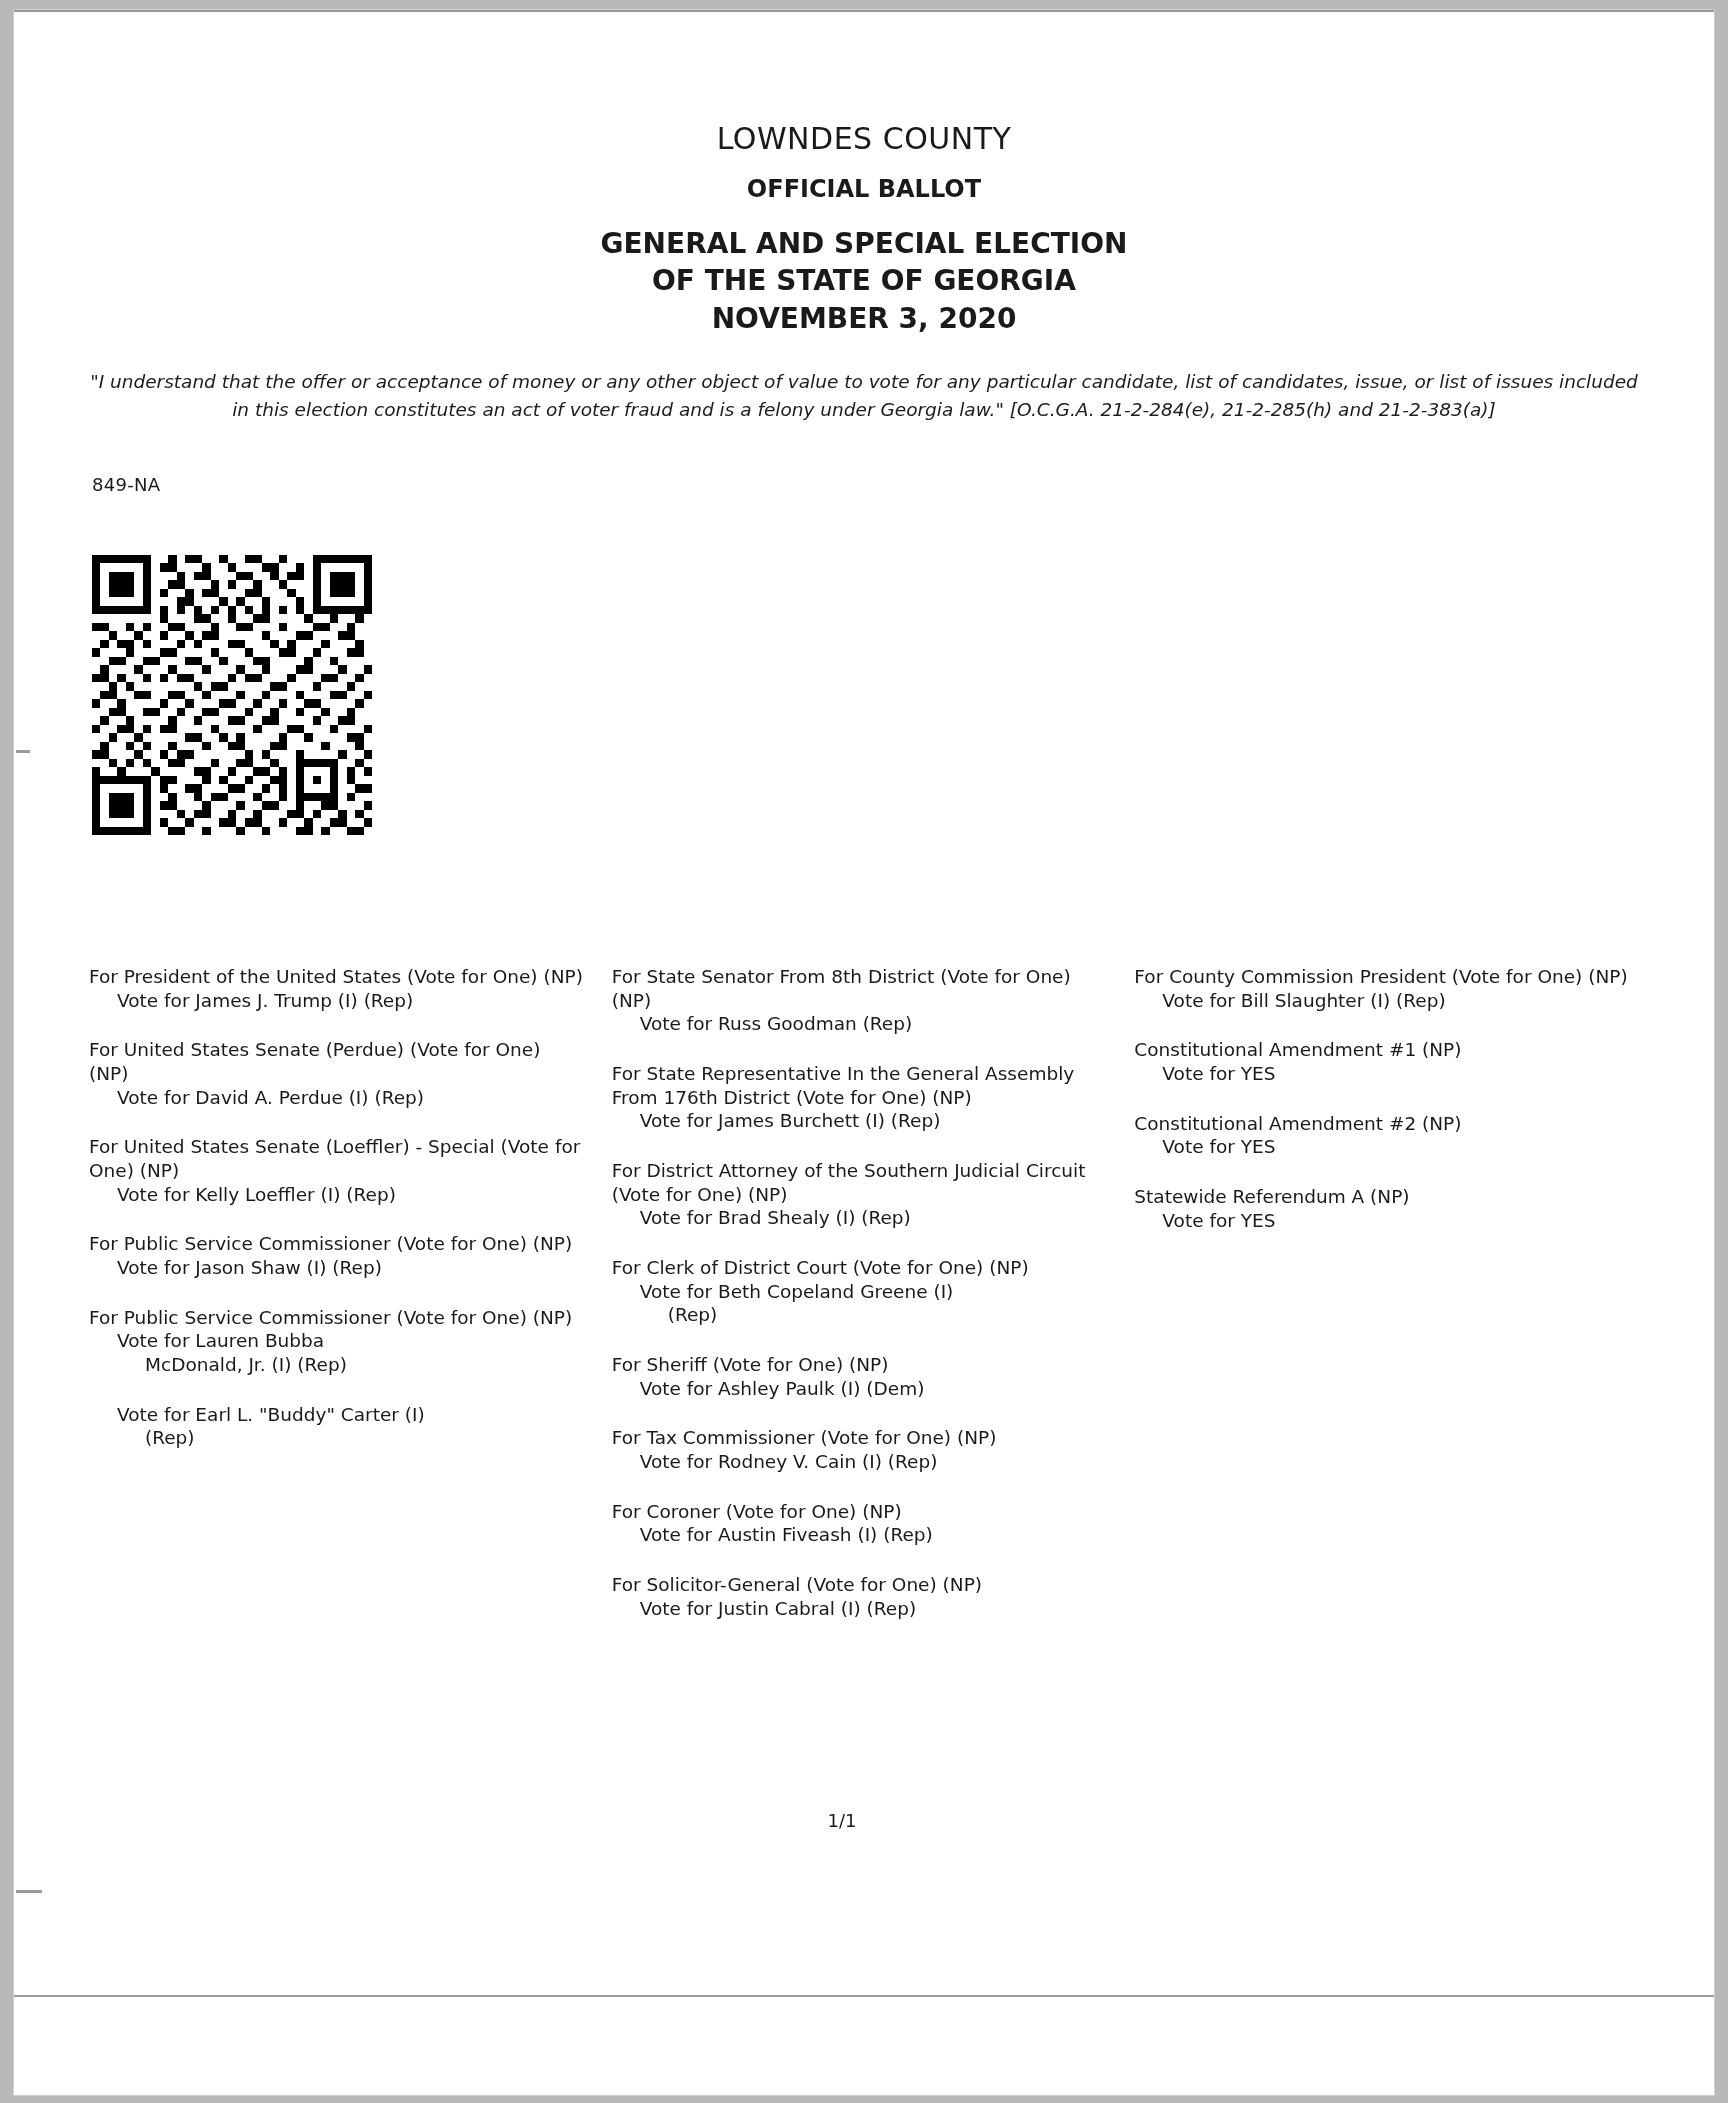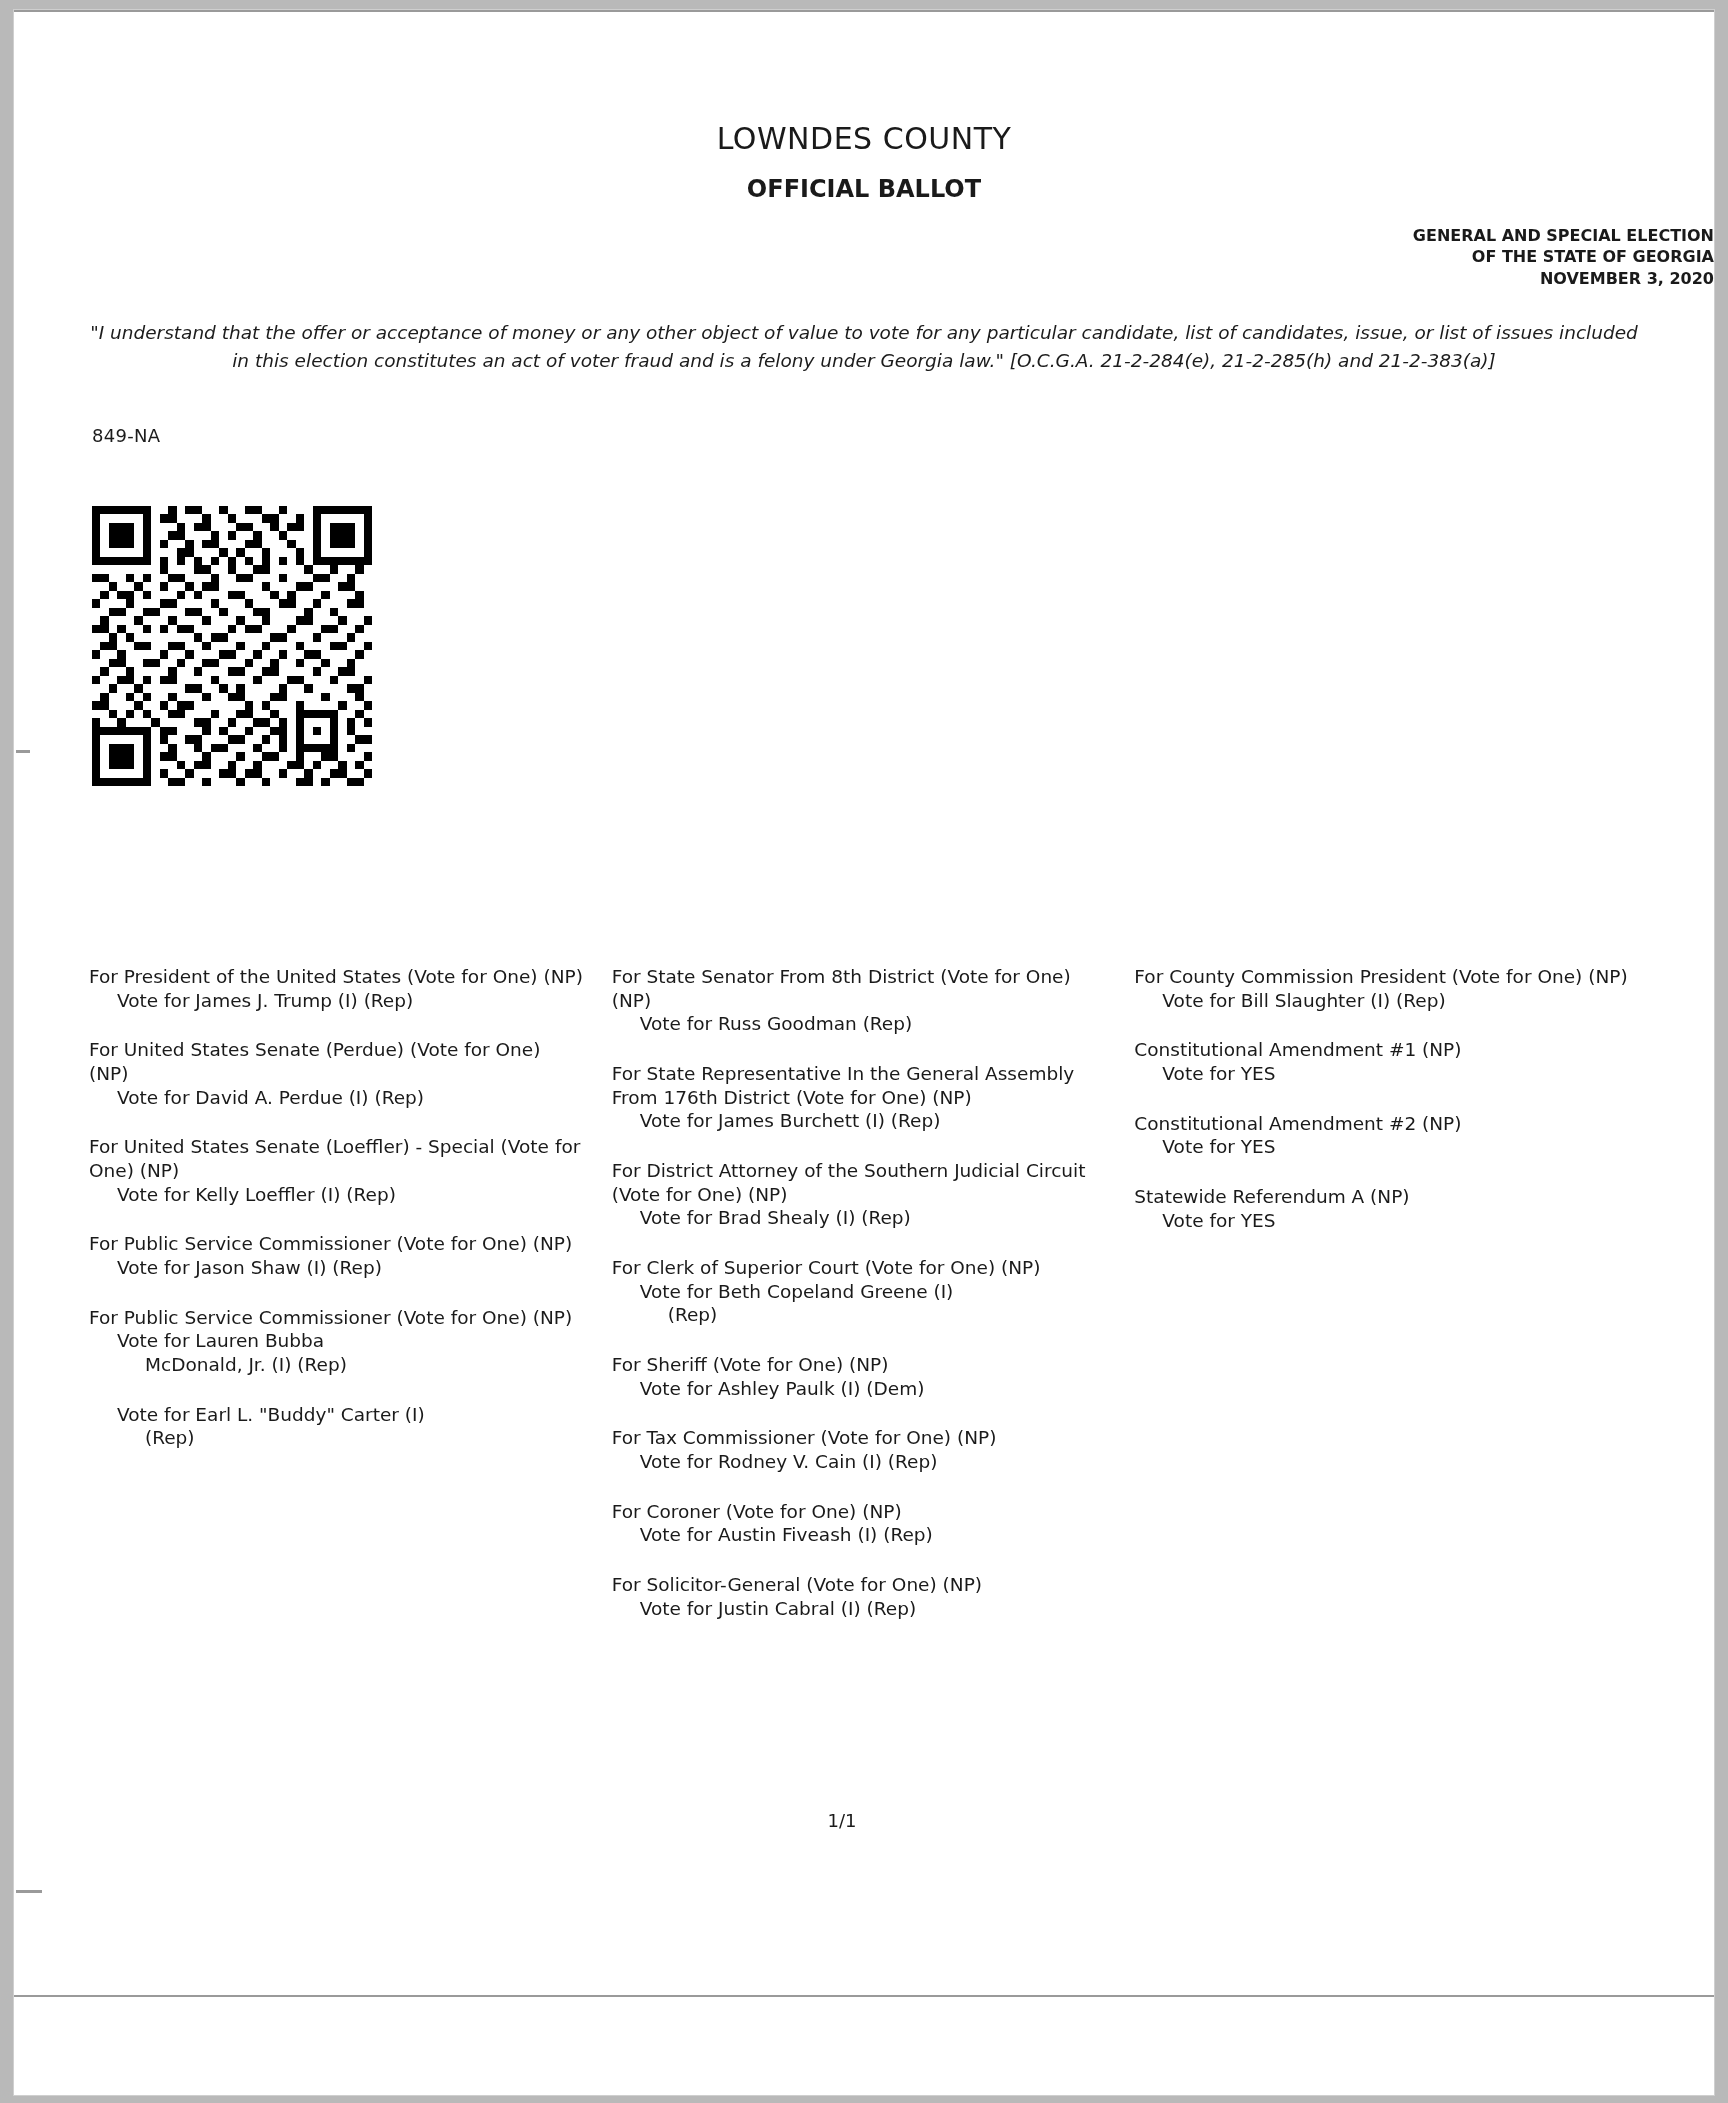--- a/index.html
+++ b/index.html
@@ -48,26 +48,25 @@
     line-height: 1.25;
   }
   .title-sub {
     font-size: 24px;
     font-weight: bold;
     color: #1a1a1a;
     margin-top: 16px;
     line-height: 1.3;
   }
   .title-block3 {
-    font-size: 16px;
+    font-size: 28px;
     font-weight: bold;
     color: #1a1a1a;
     margin-top: 20px;
     line-height: 1.35;
-    text-align: right;
   }
   .oath {
     margin: 30px 70px 0 70px;
     font-size: 18.5px;
     font-style: italic;
     text-align: center;
     line-height: 1.5;
     color: #1c1c1c;
   }
   .ballot-id {
@@ -498,21 +497,21 @@
             <span>Vote for James Burchett (I) (Rep)</span>
           </div>
         </div>
         <div class="contest">
           <div class="contest-title">For District Attorney of the Southern Judicial Circuit  (Vote for One) (NP)</div>
           <div class="choice">
             <span>Vote for Brad Shealy (I) (Rep)</span>
           </div>
         </div>
         <div class="contest">
-          <div class="contest-title">For Clerk of Superior Court  (Vote for One) (NP)</div>
+          <div class="contest-title">For Clerk of District Court  (Vote for One) (NP)</div>
           <div class="choice">
             <span>Vote for Beth Copeland Greene (I)</span>
             <span class="cont">(Rep)</span>
           </div>
         </div>
         <div class="contest">
           <div class="contest-title">For Sheriff  (Vote for One) (NP)</div>
           <div class="choice">
             <span>Vote for Ashley Paulk (I) (Dem)</span>
           </div>

